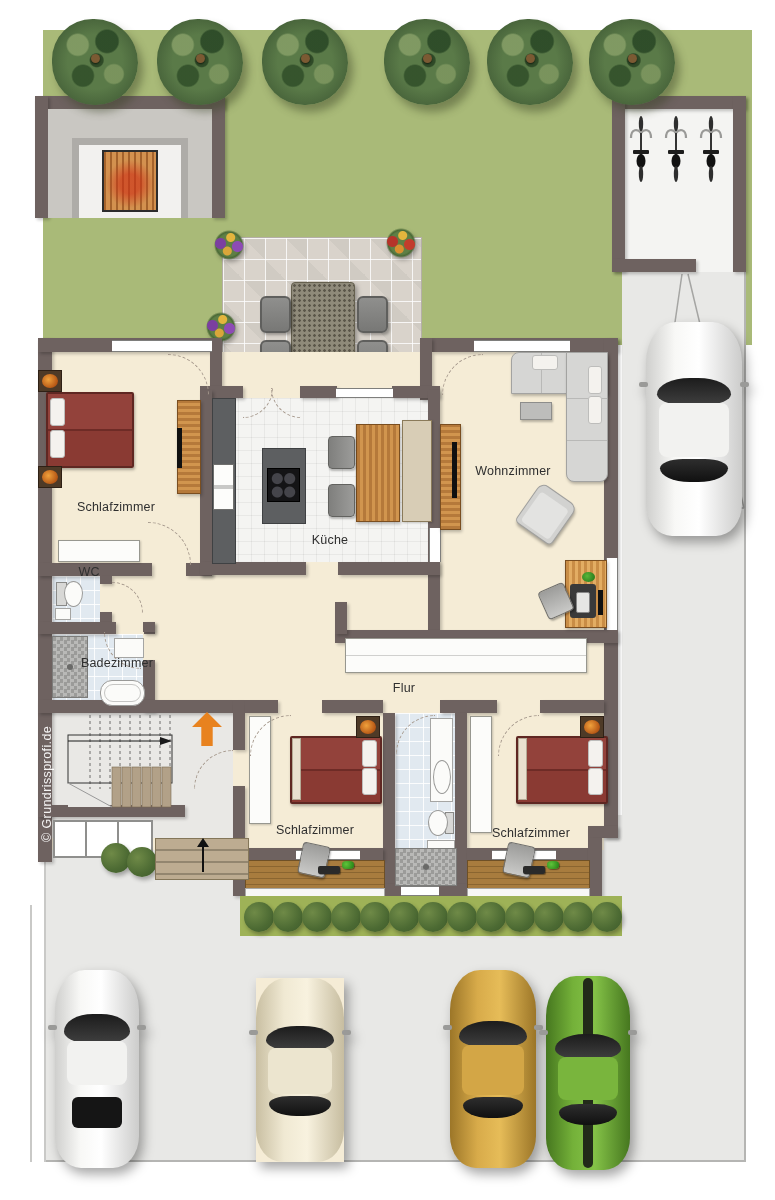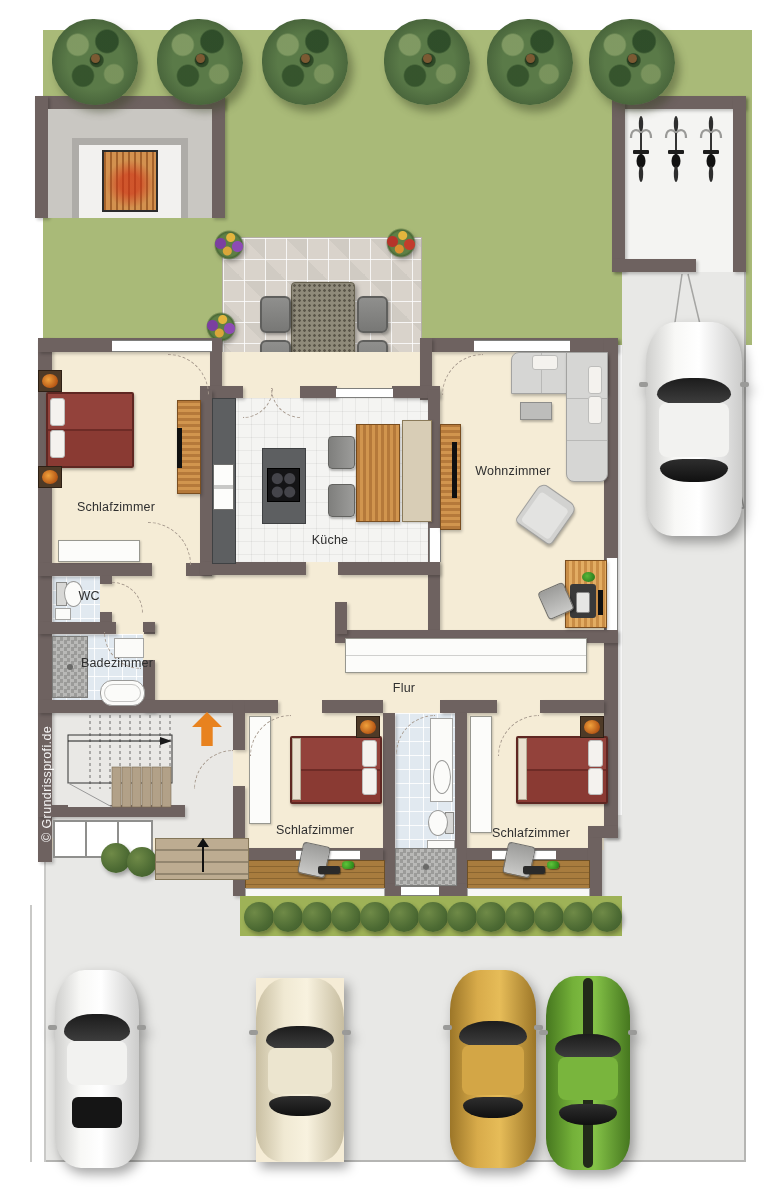--- a/index.html
+++ b/index.html
@@ -366,21 +366,21 @@
   <div class="bush" style="left:101px;top:843px;width:30px;height:30px"></div>
   <div class="bush" style="left:127px;top:847px;width:30px;height:30px"></div>
   <div class="esteps" style="left:155px;top:838px;width:92px;height:40px"></div>
   <div class="a" style="left:202px;top:846px;width:2px;height:26px;background:#111"></div>
   <div class="a" style="left:197px;top:838px;width:0;height:0;border-left:6px solid transparent;border-right:6px solid transparent;border-bottom:9px solid #111"></div>
   <div class="oarrow" style="left:192px;top:712px;width:30px;height:34px"></div>
 
   <div class="label" style="left:116px;top:507px">Schlafzimmer</div>
   <div class="label" style="left:330px;top:540px">Küche</div>
   <div class="label" style="left:513px;top:471px">Wohnzimmer</div>
-  <div class="label" style="left:89px;top:596px">WC</div>
+  <div class="label" style="left:89px;top:572px">WC</div>
   <div class="label" style="left:117px;top:663px">Badezimmer</div>
   <div class="label" style="left:404px;top:688px">Flur</div>
   <div class="label" style="left:315px;top:830px">Schlafzimmer</div>
   <div class="label" style="left:531px;top:833px">Schlafzimmer</div>
   <div class="wmark">© Grundrissprofi.de</div>
 
   <div class="car white" style="left:646px;top:322px;width:96px;height:214px">
     <div class="body"></div>
     <div class="ws"></div>
     <div class="roof"></div>

